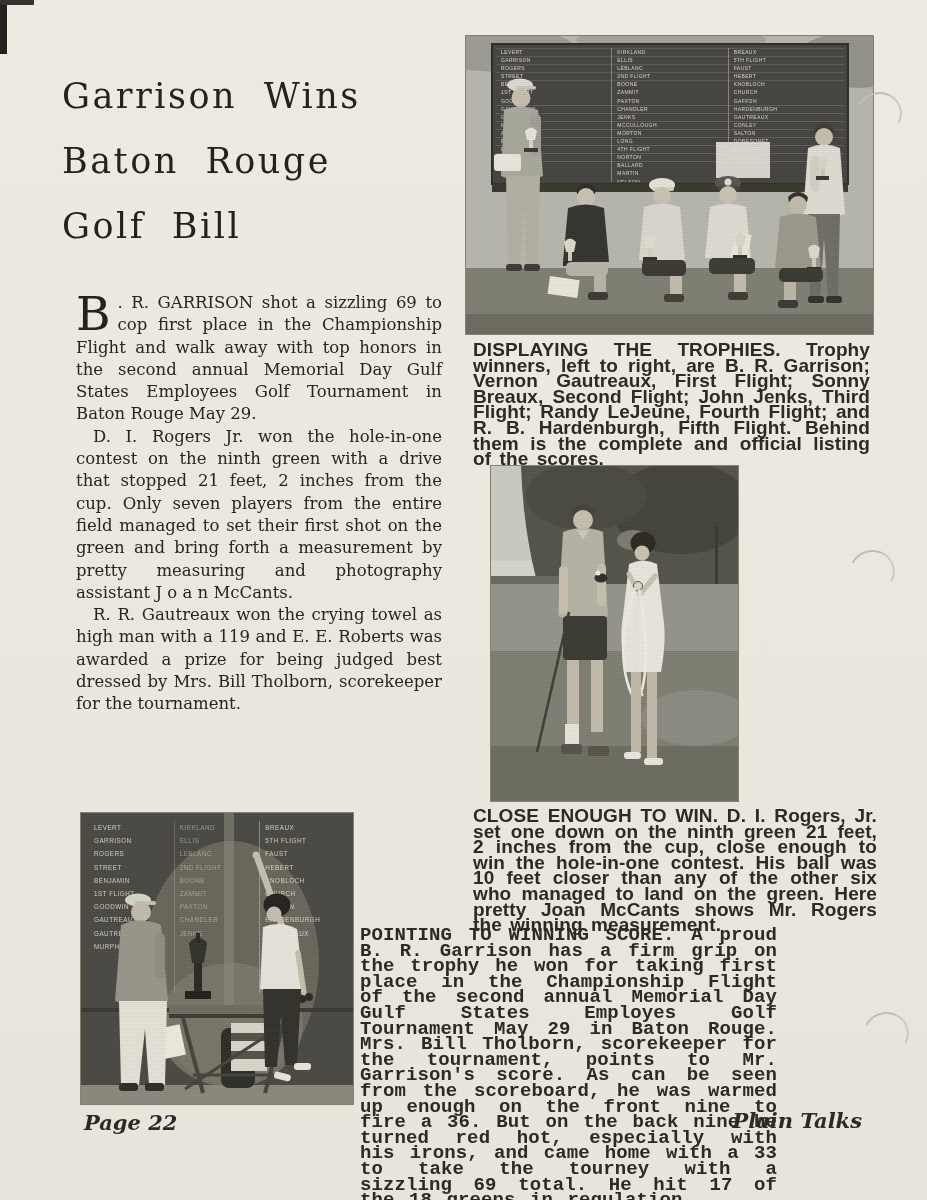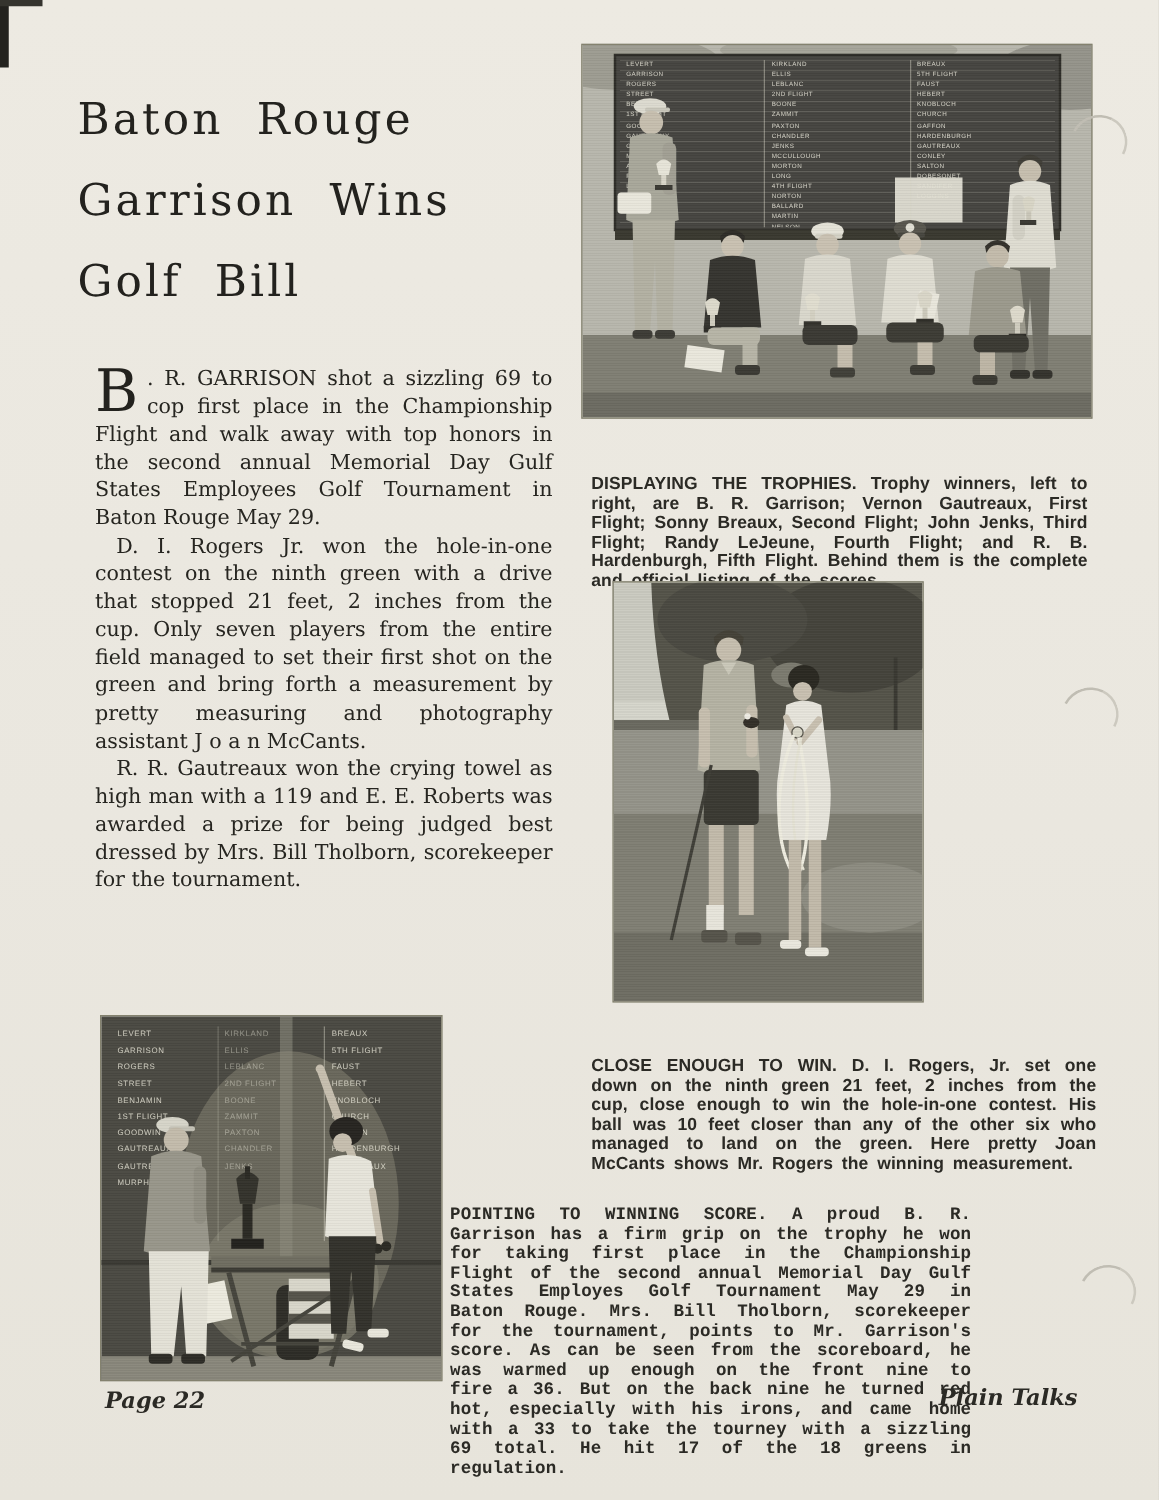--- a/index.html
+++ b/index.html
@@ -33,48 +33,48 @@
     border-left:1px solid rgba(215,213,198,.45); }
   .sb .col:first-child { border-left:none; }
   #sb1 { left:30px; top:12px; width:348px; height:134px; font-size:5px; line-height:8.1px;
     letter-spacing:.4px; color:rgba(226,224,210,.92);
     background:repeating-linear-gradient(to bottom, rgba(222,220,206,.16) 0 .8px, transparent .8px 8.1px); }
   #sb3 { left:8px; top:8px; width:256px; height:172px; font-size:6.3px; line-height:13.2px;
     letter-spacing:.5px; color:rgba(230,228,214,.85); }
   #sb3 .col.mid { opacity:.55; }
   
   .caption { position:absolute; font-family:"Liberation Sans", sans-serif; font-weight:700;
-    font-size:14px; line-height:15.6px; color:#2b2a25; text-align:justify;
-    word-spacing:3px; letter-spacing:.1px;margin-top:37px; }
+    font-size:19px; line-height:15.6px; color:#2b2a25; text-align:justify;
+    word-spacing:3px; letter-spacing:.1px; }
   #cap1 { left:473px; top:342px; width:397px; }
   #cap2 { left:473px; top:808px; width:404px; }
   #cap3 { left:360px; top:928px; width:417px;font-family:Liberation Mono, monospace; }
   
   .footer { position:absolute; top:1110px; font-style:italic; font-weight:700;
-    font-size:18px; color:#2b2a25; }
+    font-size:21px; color:#2b2a25; }
   #footer-left { left:84px; }
   #footer-right { right:65px; top:1108px;margin-left:34px; }
   
   .crescent { position:absolute; width:42px; height:40px; border:2.5px solid transparent;
     border-top-color:#c0bdb3; border-right-color:#ccc9bf; border-radius:50%;
     transform:rotate(-18deg); z-index:5; }
   #cr1 { left:856px; top:92px; }
   #cr2 { left:849px; top:550px; }
   #cr3 { left:863px; top:1012px; }
   .corner-a { position:absolute; left:0; top:0; width:7px; height:54px; background:#23221e; z-index:5; }
   .corner-b { position:absolute; left:0; top:0; width:34px; height:5px; background:#35342e; z-index:5; }
 </style>
 </head>
 <body>
 
 <div class="page">
 
   <div class="headline">
+      <div>Garrison Wins</div>
       <div>Baton Rouge</div>
-      <div>Garrison Wins</div>
       <div>Golf Bill</div>
     </div>
 
   <div class="body-col">
       <p class="bodyp first"><span class="dropcap">B</span>. R. GARRISON shot a sizzling 69 to cop first place in the Championship Flight and walk away with top honors in the second annual Memorial Day Gulf States Employees Golf Tournament in Baton Rouge May 29.</p>
       <p class="bodyp">D. I. Rogers Jr. won the hole-in-one contest on the ninth green with a drive that stopped 21 feet, 2 inches from the cup. Only seven players from the entire field managed to set their first shot on the green and bring forth a measurement by pretty measuring and photography assistant J o a n McCants.</p>
       <p class="bodyp">R. R. Gautreaux won the crying towel as high man with a 119 and E. E. Roberts was awarded a prize for being judged best dressed by Mrs. Bill Tholborn, scorekeeper for the tournament.</p>
     </div>
 
   <div class="photo" id="photo1">

